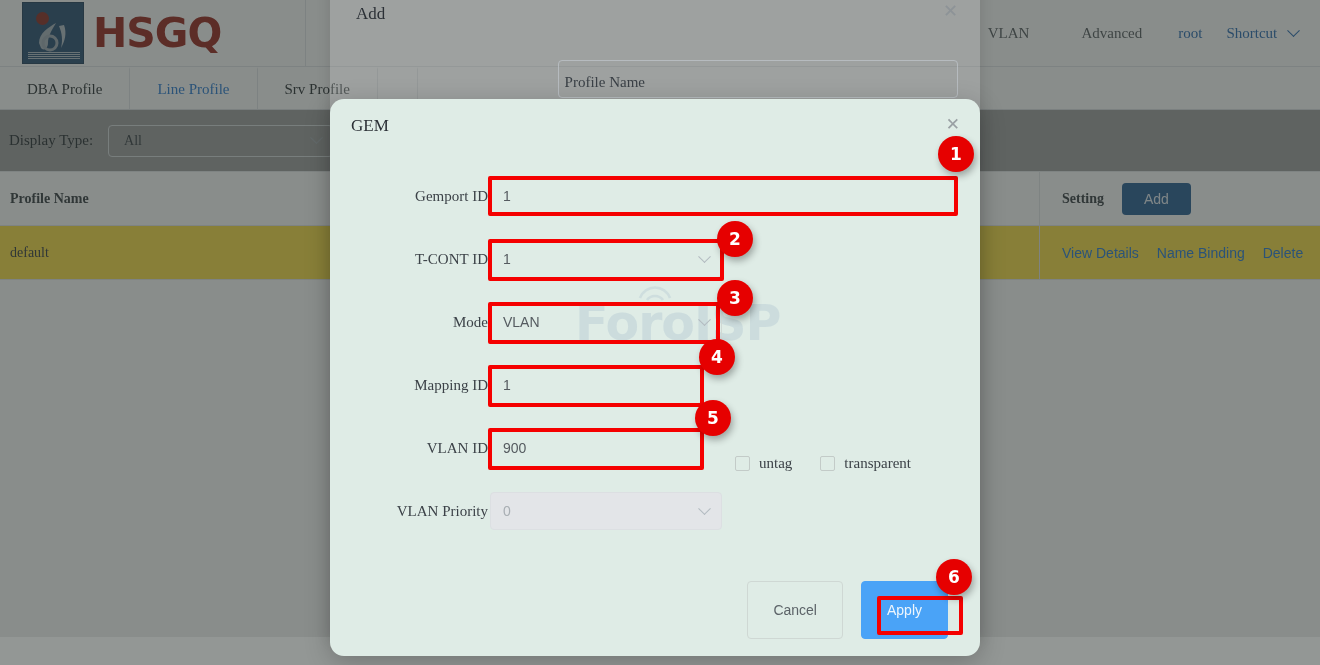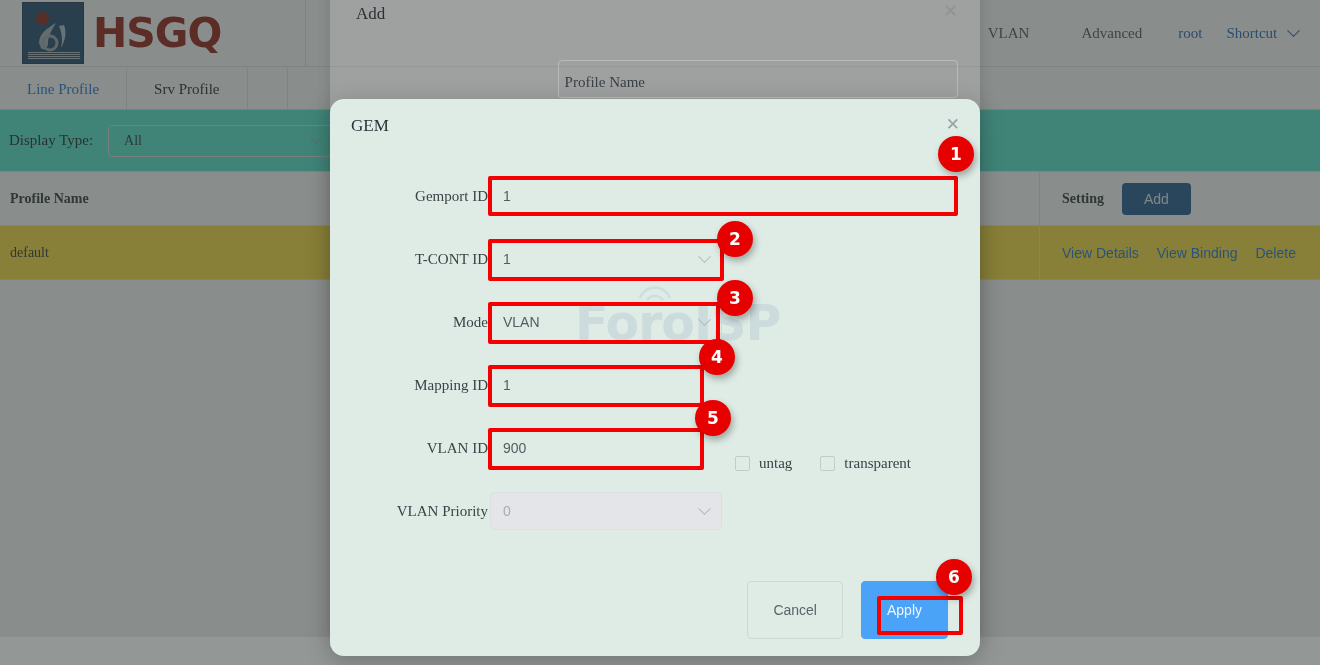--- a/index.html
+++ b/index.html
@@ -66,21 +66,21 @@
   }
   .tab {
     padding: 0 27px; display: flex; align-items: center;
     font-size: 15px; color: #303539;
     border-right: 1px solid #e4e7ea; border-top: 2px solid transparent;
   }
   .tab.active { color: #2f7fd6; }
 
   .filterbar {
     position: absolute; left: 0; top: 110px; width: 1320px; height: 62px;
-    background: #5eead4; display: flex; align-items: center;
+    background: #a3a3a3; display: flex; align-items: center;
     border-bottom: 1px solid #e8ebee;
   }
   .filter-label { margin-left: 9px; font-size: 15px; color: #2e3338; }
   .filter-select {
     margin-left: 15px; width: 225px; height: 32px;
     border: 1px solid #d9dde1; border-radius: 4px;
     display: flex; align-items: center; padding: 0 10px;
     font-size: 14px; color: #3b4147; position: relative;
   }
   .filter-select .sel-val { padding-left: 5px; }
@@ -258,20 +258,21 @@
         <span class="nav-item">Advanced</span>
         <span class="nav-user">root</span>
         <span class="nav-shortcut">
           <span>Shortcut</span>
           <span class="chev-sm"></span>
         </span>
       </div>
     </div>
 
     <div class="tabs">
+      <div class="tab">DBA Profile</div>
       <div class="tab active">Line Profile</div>
       <div class="tab">Srv Profile</div>
       <div class="tab" style="width:40px;padding:0"></div>
     </div>
 
     <div class="filterbar">
       <span class="filter-label">Display Type:</span>
       <div class="filter-select">
         <span class="sel-val">All</span>
         <span class="chev-gray"></span>
@@ -283,21 +284,21 @@
         <div class="th col-name">Profile Name</div>
         <div class="th col-set">
           <span>Setting</span>
           <button class="btn-add">Add</button>
         </div>
       </div>
       <div class="trow">
         <div class="td col-name">default</div>
         <div class="td col-set">
           <span class="link">View Details</span>
-          <span class="link">View Binding</span>
+          <span class="link">Name Binding</span>
           <span class="link">Delete</span>
         </div>
       </div>
     </div>
   </div>
 
   <div class="overlay"></div>
   <div class="overlay-band"></div>
 
   <div class="modal-add">

